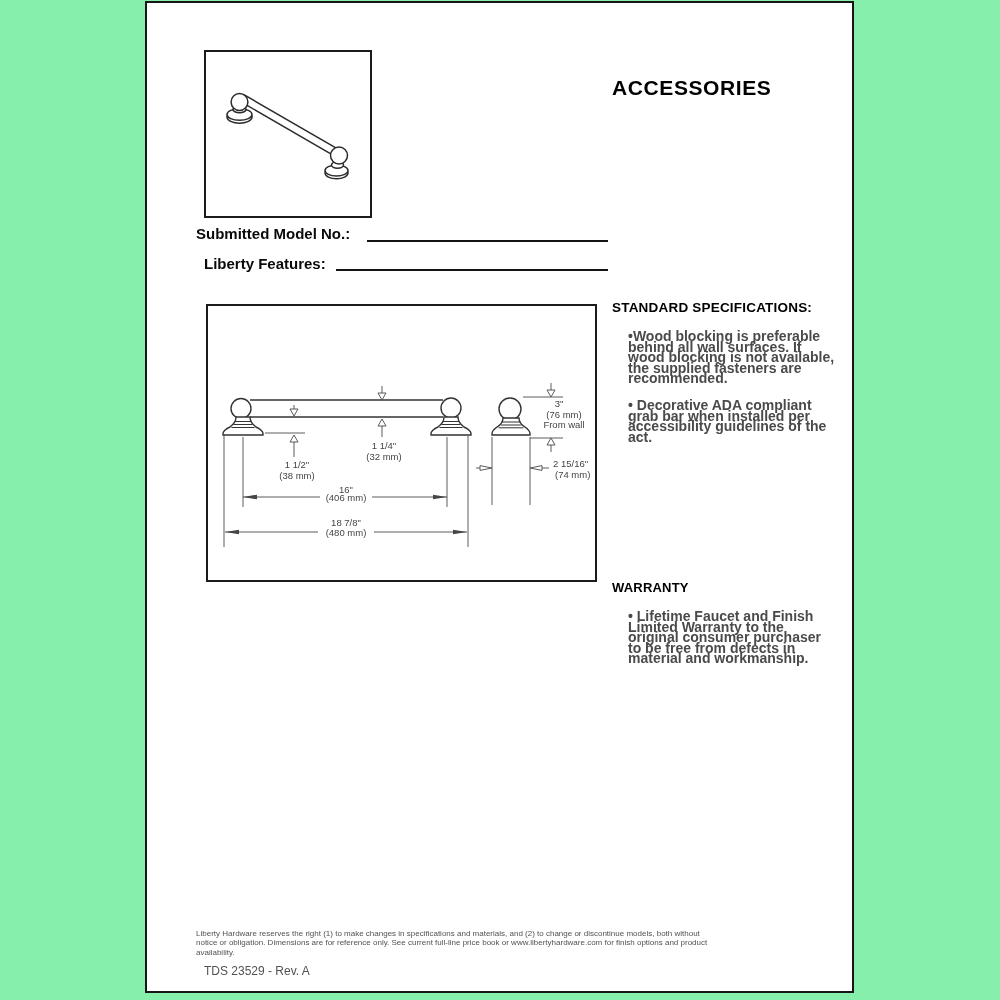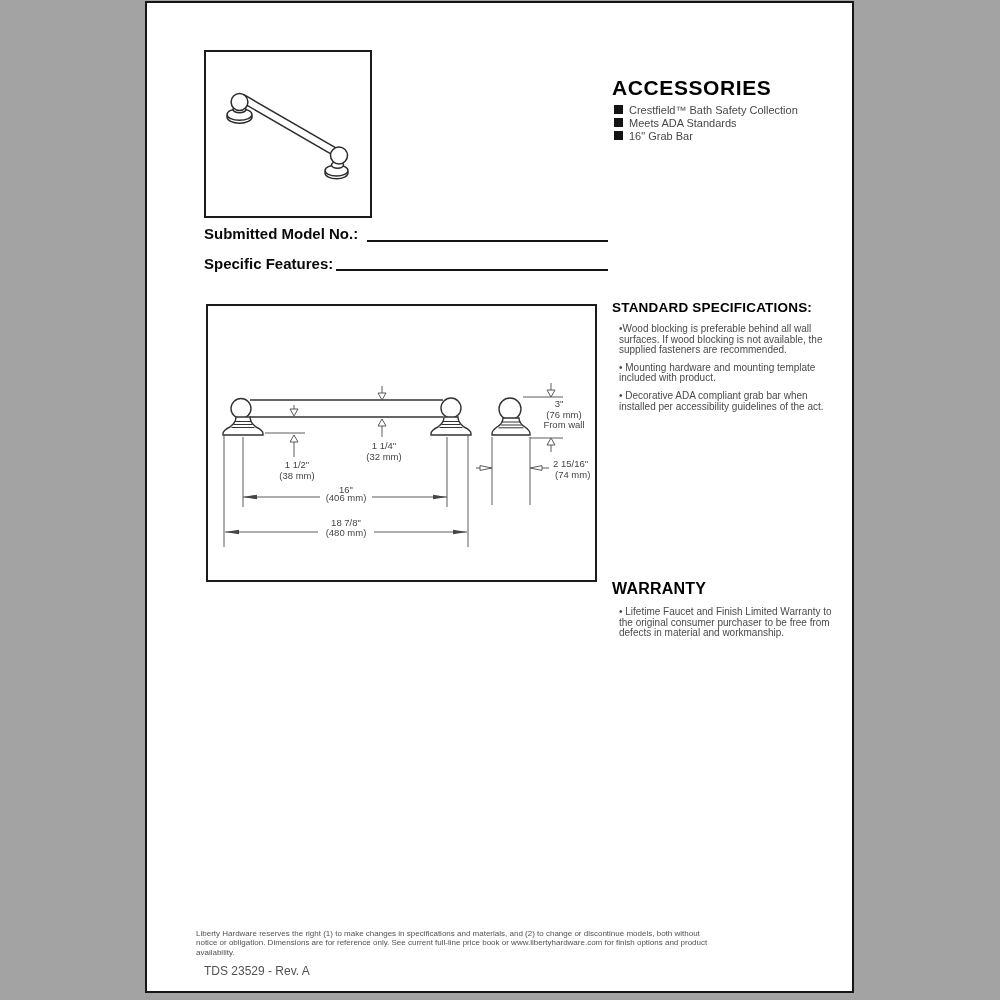--- a/index.html
+++ b/index.html
@@ -1,17 +1,17 @@
 <!DOCTYPE html>
 <html><head>
 <meta charset="utf-8">
 <style>
   html,body { margin:0; padding:0; background:#ffffff; }
   .canvas {
-    position:relative; width:1000px; height:1000px; background:#a3a3a3;
+    position:relative; width:1000px; height:1000px; background:#86efac;
     font-family:"Liberation Sans","DejaVu Sans",sans-serif; color:#111;
     overflow:hidden;
   }
   .page {
     position:absolute; left:145px; top:1px; width:709px; height:992px;
     border:2px solid #161616; box-sizing:border-box; background:#ffffff;
   }
   .img-box {
     position:absolute; left:204px; top:50px; width:168px; height:168px;
     border:2px solid #1b1b1b; box-sizing:border-box; background:#fff;
@@ -26,22 +26,22 @@
   .form-label { position:absolute; font-size:15px; font-weight:bold; color:#0a0a0a; }
   .blank-line { position:absolute; height:2px; background:#131313; }
   .draw-box {
     position:absolute; left:206px; top:304px; width:391px; height:278px;
     border:2px solid #1b1b1b; box-sizing:border-box; background:#fff;
   }
   .draw-box svg, .img-box svg { display:block; width:100%; height:100%; }
   .spec-block { position:absolute; left:612px; top:300px; width:240px; }
   .warranty-block { position:absolute; left:612px; top:580px; width:240px; }
   .sec-heading { font-size:13.5px; font-weight:bold; color:#000; letter-spacing:0.2px; margin:0 0 9px 0; }
-  .warranty-block .sec-heading { font-size:16px; }
-  .body-text { font-size:10px; line-height:10.6px; color:#4a4a4a; margin:7px; }
+  .warranty-block .sec-heading { font-size:13px; }
+  .body-text { font-size:14px; line-height:10.6px; color:#4a4a4a; margin:16px;font-weight:bold; }
   .footer-legal {
     position:absolute; left:196px; top:929px; width:524px;
     font-size:8px; line-height:9.3px; color:#525252;
   }
   .footer-doc { position:absolute; left:204px; top:964px; font-size:12px; color:#525252; }
   svg text { font-family:"Liberation Sans","DejaVu Sans",sans-serif; }
 </style>
 </head>
 <body>
 
@@ -59,38 +59,24 @@
         <circle cx="33.5" cy="50" r="8.4" fill="#fff"></circle>
         <ellipse cx="130.5" cy="121" rx="11.5" ry="5.8" fill="#fff"></ellipse>
         <ellipse cx="130.5" cy="118.5" rx="11.5" ry="5.4" fill="#fff"></ellipse>
         <ellipse cx="131.5" cy="113" rx="6" ry="3.2" fill="#fff"></ellipse>
         <circle cx="133" cy="103.5" r="8.5" fill="#fff"></circle>
       </g>
     </svg>
   </div>
 
   <div class="acc-heading">ACCESSORIES</div>
-  <div class="acc-list">
-    <div class="acc-item">
-      <span class="acc-bullet"></span>
-      <span>Crestfield™ Bath Safety Collection</span>
-    </div>
-    <div class="acc-item">
-      <span class="acc-bullet"></span>
-      <span>Meets ADA Standards</span>
-    </div>
-    <div class="acc-item">
-      <span class="acc-bullet"></span>
-      <span>16" Grab Bar</span>
-    </div>
-  </div>
 
-  <div class="form-label" style="left:204px; top:225px;">Submitted Model No.:</div>
+  <div class="form-label" style="left:196px; top:225px;">Submitted Model No.:</div>
   <div class="blank-line" style="left:367px; top:240px; width:241px;"></div>
-  <div class="form-label" style="left:204px; top:255px;">Specific Features:</div>
+  <div class="form-label" style="left:204px; top:255px;">Liberty Features:</div>
   <div class="blank-line" style="left:336px; top:269px; width:272px;"></div>
 
   <div class="draw-box">
     <svg viewBox="0 0 387 274">
 
       <g stroke="#333" stroke-width="1.4" fill="none">
         <line x1="42" y1="94" x2="235" y2="94"></line>
         <line x1="42" y1="111" x2="235" y2="111"></line>
         <circle cx="33" cy="102.5" r="10" fill="#fff"></circle>
         <circle cx="243" cy="102" r="10" fill="#fff"></circle>
@@ -159,21 +145,20 @@
         <text x="356" y="122" text-anchor="middle">From wall</text>
         <text x="345" y="161">2 15/16"</text>
         <text x="347" y="171.5">(74 mm)</text>
       </g>
     </svg>
   </div>
 
   <div class="spec-block">
     <div class="sec-heading">STANDARD SPECIFICATIONS:</div>
     <p class="body-text">•Wood blocking is preferable behind all wall surfaces. If wood blocking is not available, the supplied fasteners are recommended.</p>
-    <p class="body-text">• Mounting hardware and mounting template included with product.</p>
     <p class="body-text">• Decorative ADA compliant grab bar when installed per accessibility guidelines of the act.</p>
   </div>
 
   <div class="warranty-block">
     <div class="sec-heading">WARRANTY</div>
     <p class="body-text">• Lifetime Faucet and Finish Limited Warranty to the original consumer purchaser to be free from defects in material and workmanship.</p>
   </div>
 
   <div class="footer-legal">Liberty Hardware reserves the right (1) to make changes in specifications and materials, and (2) to change or discontinue models, both without notice or obligation. Dimensions are for reference only. See current full-line price book or www.libertyhardware.com for finish options and product availability.</div>
   <div class="footer-doc">TDS 23529 - Rev. A</div>

